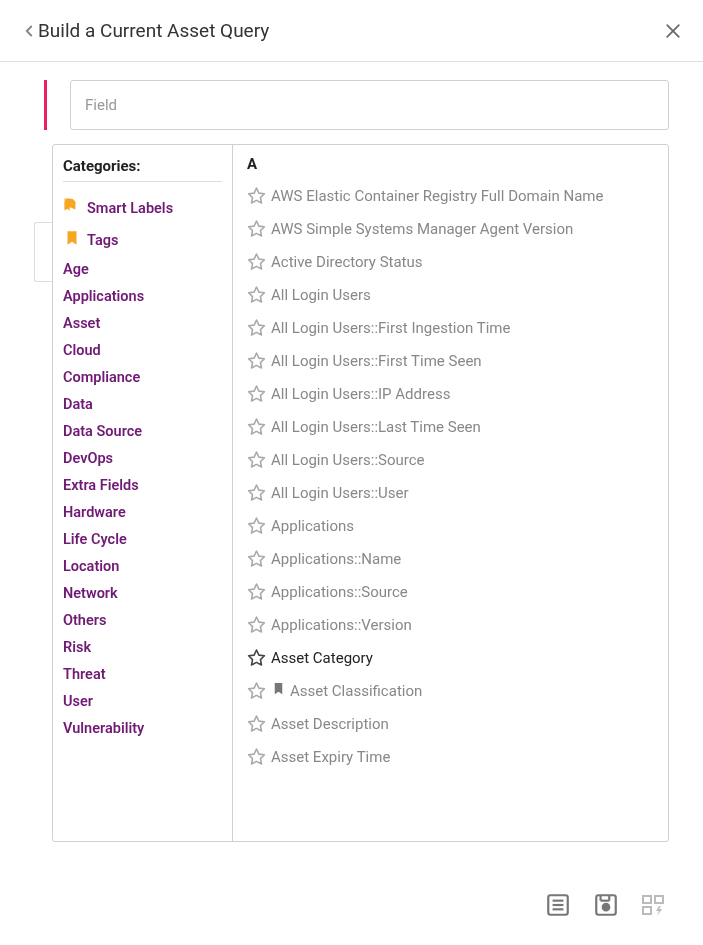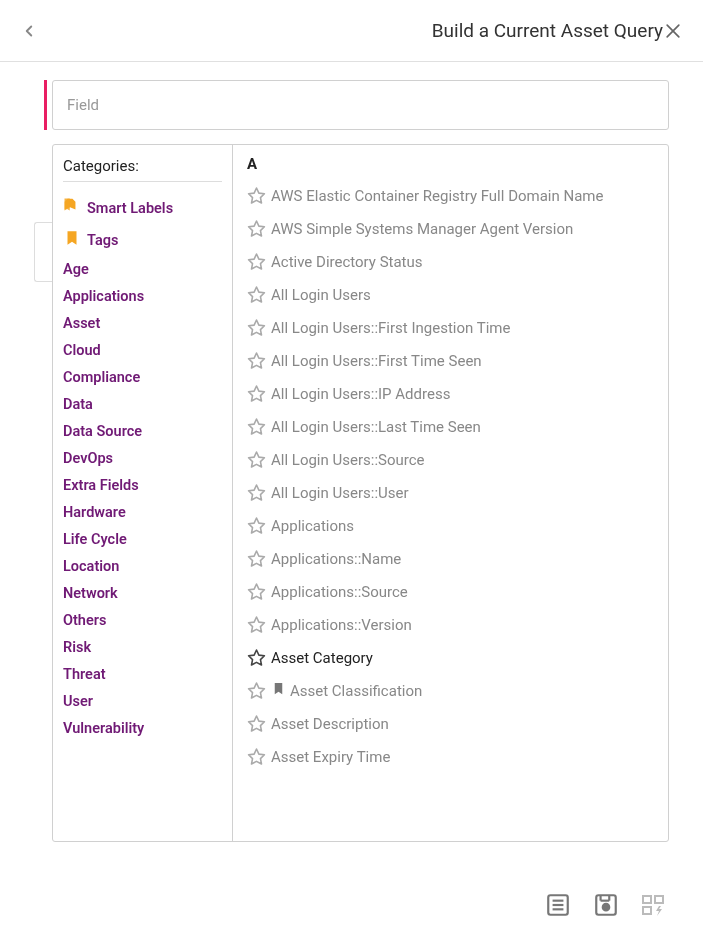--- a/index.html
+++ b/index.html
@@ -19,21 +19,21 @@
     border-bottom: 1px solid #e0e0e0;
   }
   .header .back-icon {
     color: #888;
     cursor: pointer;
     display: flex;
     align-items: center;
   }
   .header .title {
     flex: 1;
-    text-align: right;
+    text-align: left;
     font-size: 19px;
     color: #333;
     font-weight: 400;
   }
   .header .close-icon {
     color: #666;
     cursor: pointer;
     display: flex;
     align-items: center;
   }
@@ -43,21 +43,21 @@
   }
   .accent-bar {
     position: absolute;
     left: 44px;
     top: 18px;
     width: 3px;
     height: 50px;
     background: #e91e63;
   }
   .field-input {
-    margin-left: 18px;
+    margin-left: 36px;
     height: 50px;
     border: 1px solid #d0d0d0;
     border-radius: 3px;
     display: flex;
     align-items: center;
     padding: 0 14px;
     color: #999;
     font-size: 15px;
     background: #fff;
   }
@@ -85,21 +85,21 @@
   }
   .categories-col {
     width: 180px;
     border-right: 1px solid #d0d0d0;
     padding: 12px 10px 12px 10px;
     overflow-y: auto;
   }
   .categories-title {
     font-size: 15px;
     color: #222;
-    font-weight: 400;
+    font-weight: 700;
     margin-bottom: 4px;
   }
   .categories-divider {
     border: none;
     border-top: 1px solid #ddd;
     margin: 6px 0 10px 0;
   }
   .cat-item {
     font-size: 14.5px;
     color: #701a75;

